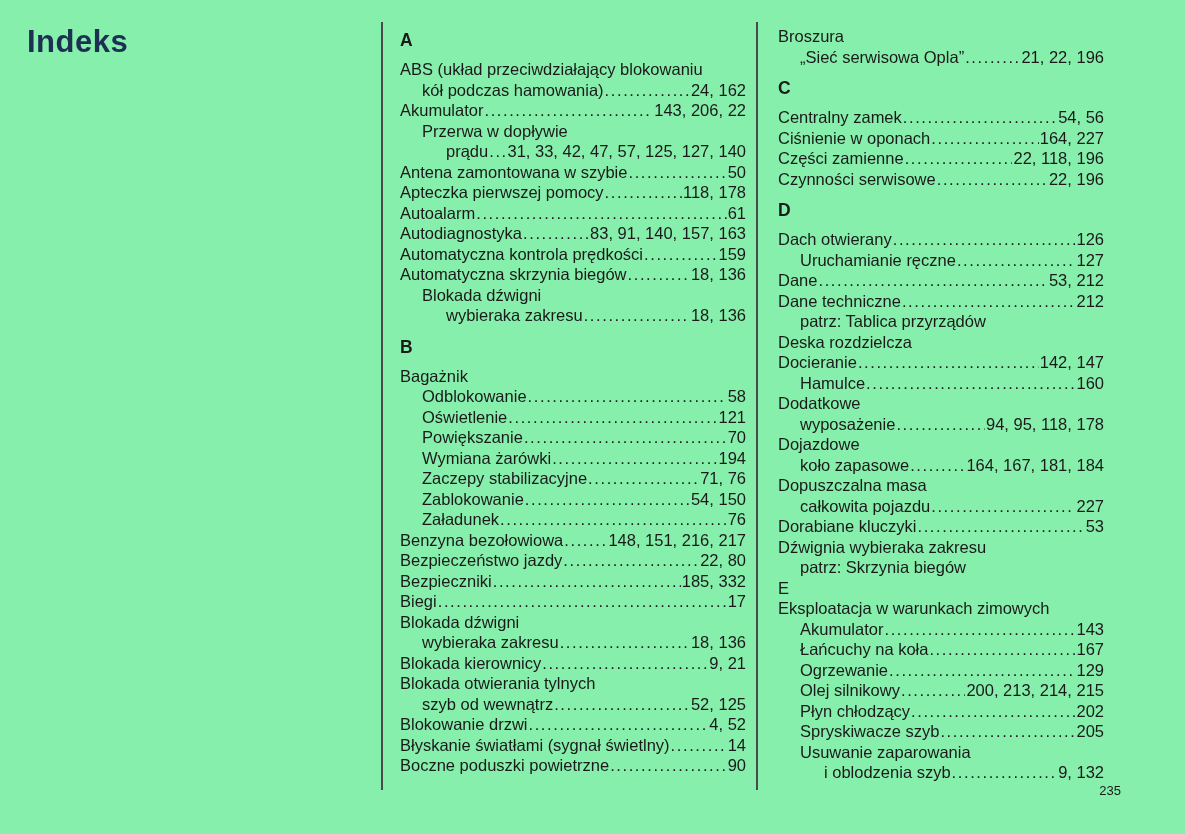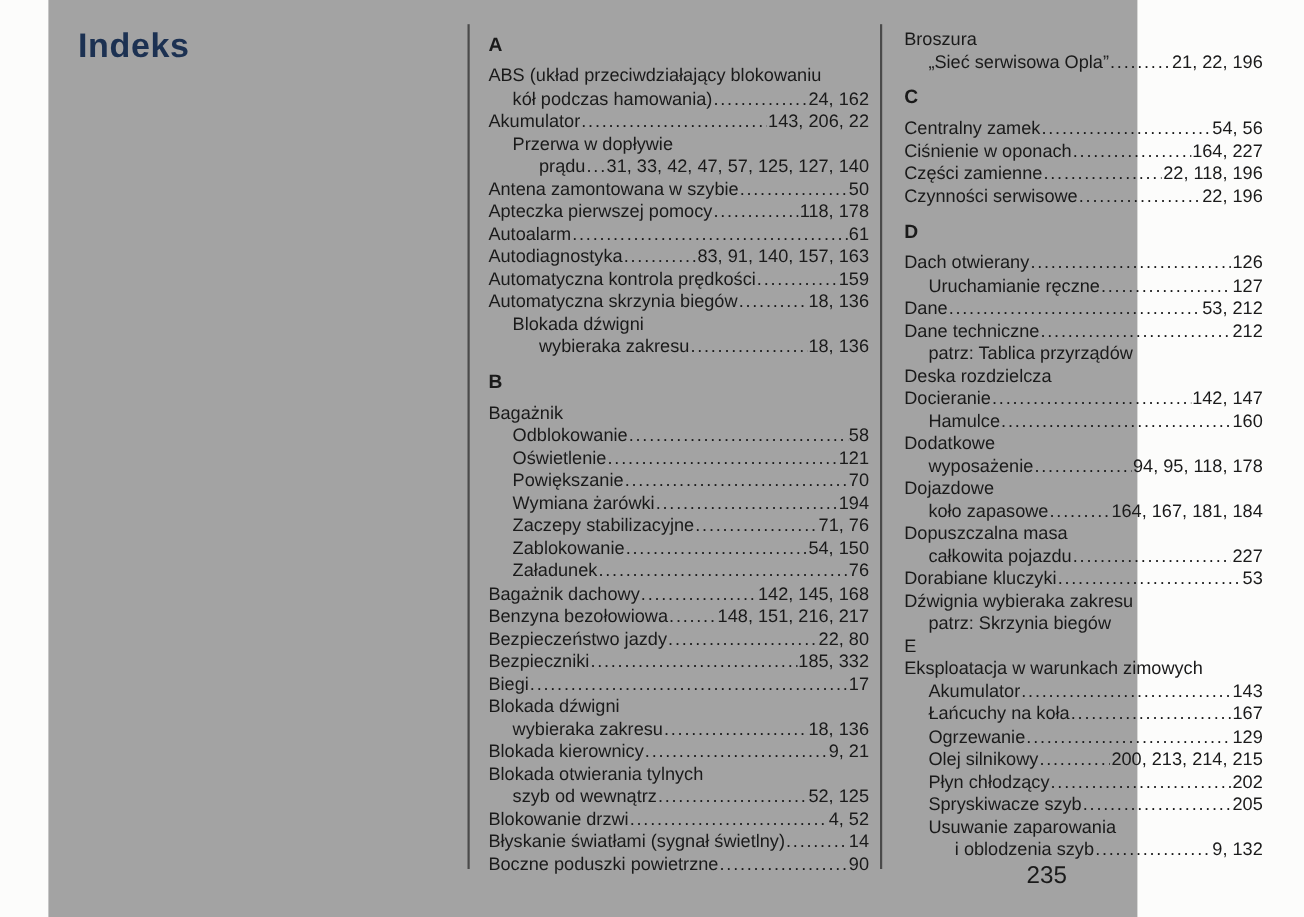--- a/index.html
+++ b/index.html
@@ -5,23 +5,22 @@
   html, body {
     margin: 0; padding: 0;
     width: 1185px; height: 834px;
     background: #fcfcfb;
     font-family: "Liberation Sans", "DejaVu Sans", sans-serif;
     color: #1a1a1a;
     overflow: hidden;
   }
   .page {
     position: relative;
-    width: 990px; height: 834px;
-    background: #a3a3a3;
-    margin-left: 44px;
+    width: 1185px; height: 834px;
+    background: #86efac;
   }
   .page-title {
     position: absolute;
     left: 27px; top: 24px;
     margin: 0;
     font-size: 31px;
     font-weight: bold;
     letter-spacing: 0.5px;
     color: #1c3152;
   }
@@ -72,21 +71,21 @@
   .dots::before {
     content: "......................................................................................................";
     letter-spacing: 1.6px;
     color: #1a1a1a;
   }
   .pg { white-space: nowrap; }
   .page-number {
     position: absolute;
     top: 783px;
     right: 64px;
-    font-size: 22px;
+    font-size: 13px;
     color: #1a1a1a;
   }
 </style>
 </head>
 <body>
 
 <div class="page">
   <h1 class="page-title">Indeks</h1>
   <div class="divider divider-1"></div>
   <div class="divider divider-2"></div>
@@ -184,25 +183,20 @@
         <span class="lbl">Zablokowanie</span>
         <span class="dots"></span>
         <span class="pg">54, 150</span>
       </div>
       <div class="row indent-1">
         <span class="lbl">Załadunek</span>
         <span class="dots"></span>
         <span class="pg">76</span>
       </div>
       <div class="row indent-0">
-        <span class="lbl">Bagażnik dachowy</span>
-        <span class="dots"></span>
-        <span class="pg">142, 145, 168</span>
-      </div>
-      <div class="row indent-0">
         <span class="lbl">Benzyna bezołowiowa</span>
         <span class="dots"></span>
         <span class="pg">148, 151, 216, 217</span>
       </div>
       <div class="row indent-0">
         <span class="lbl">Bezpieczeństwo jazdy</span>
         <span class="dots"></span>
         <span class="pg">22, 80</span>
       </div>
       <div class="row indent-0">

